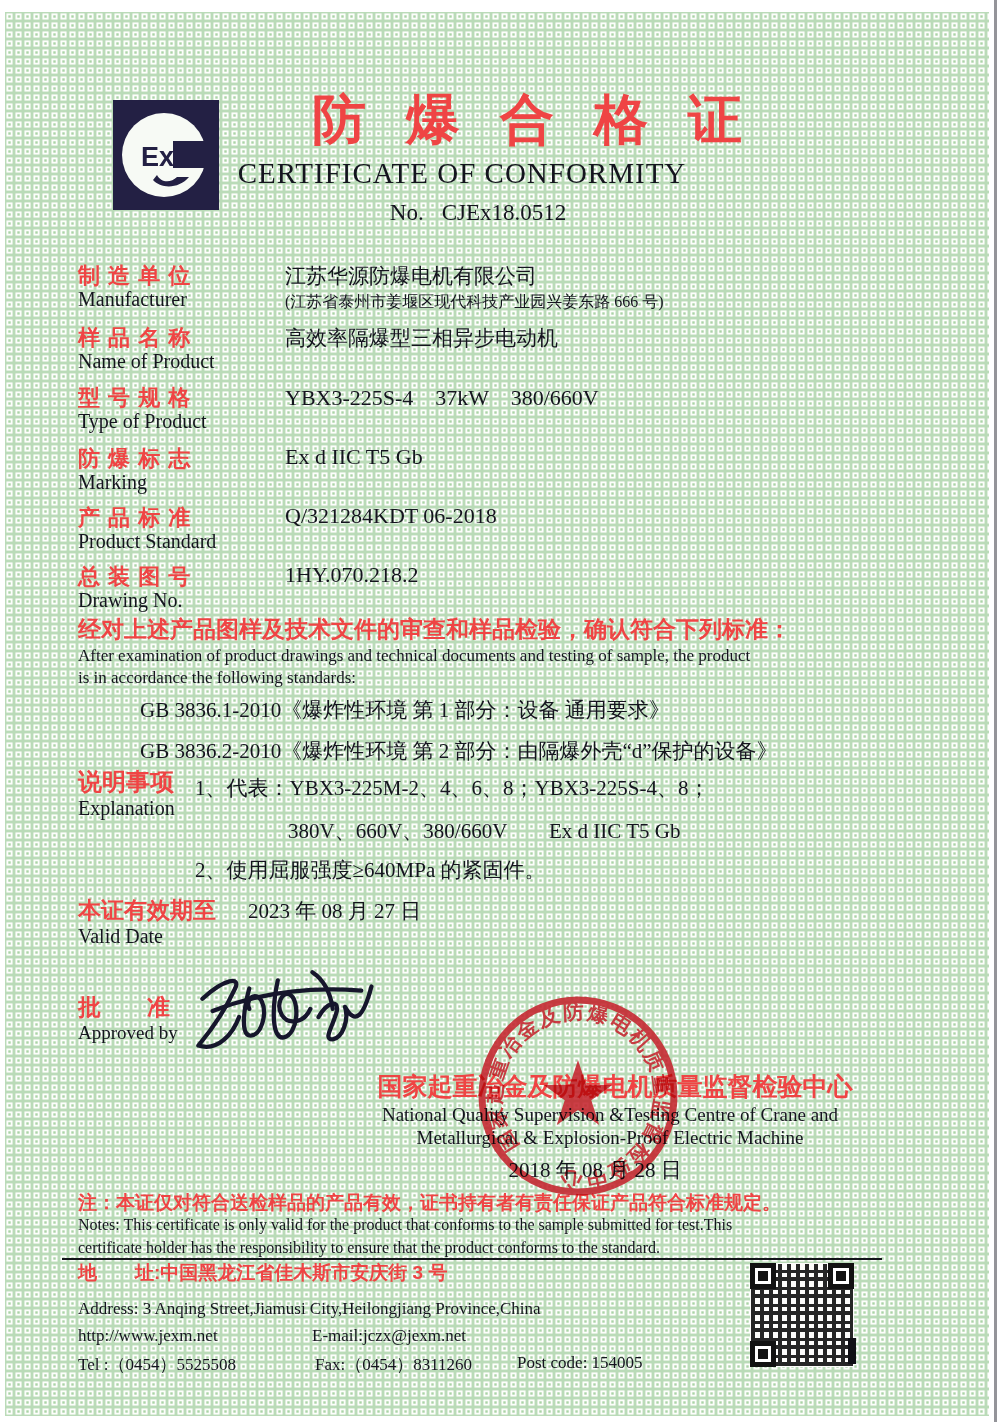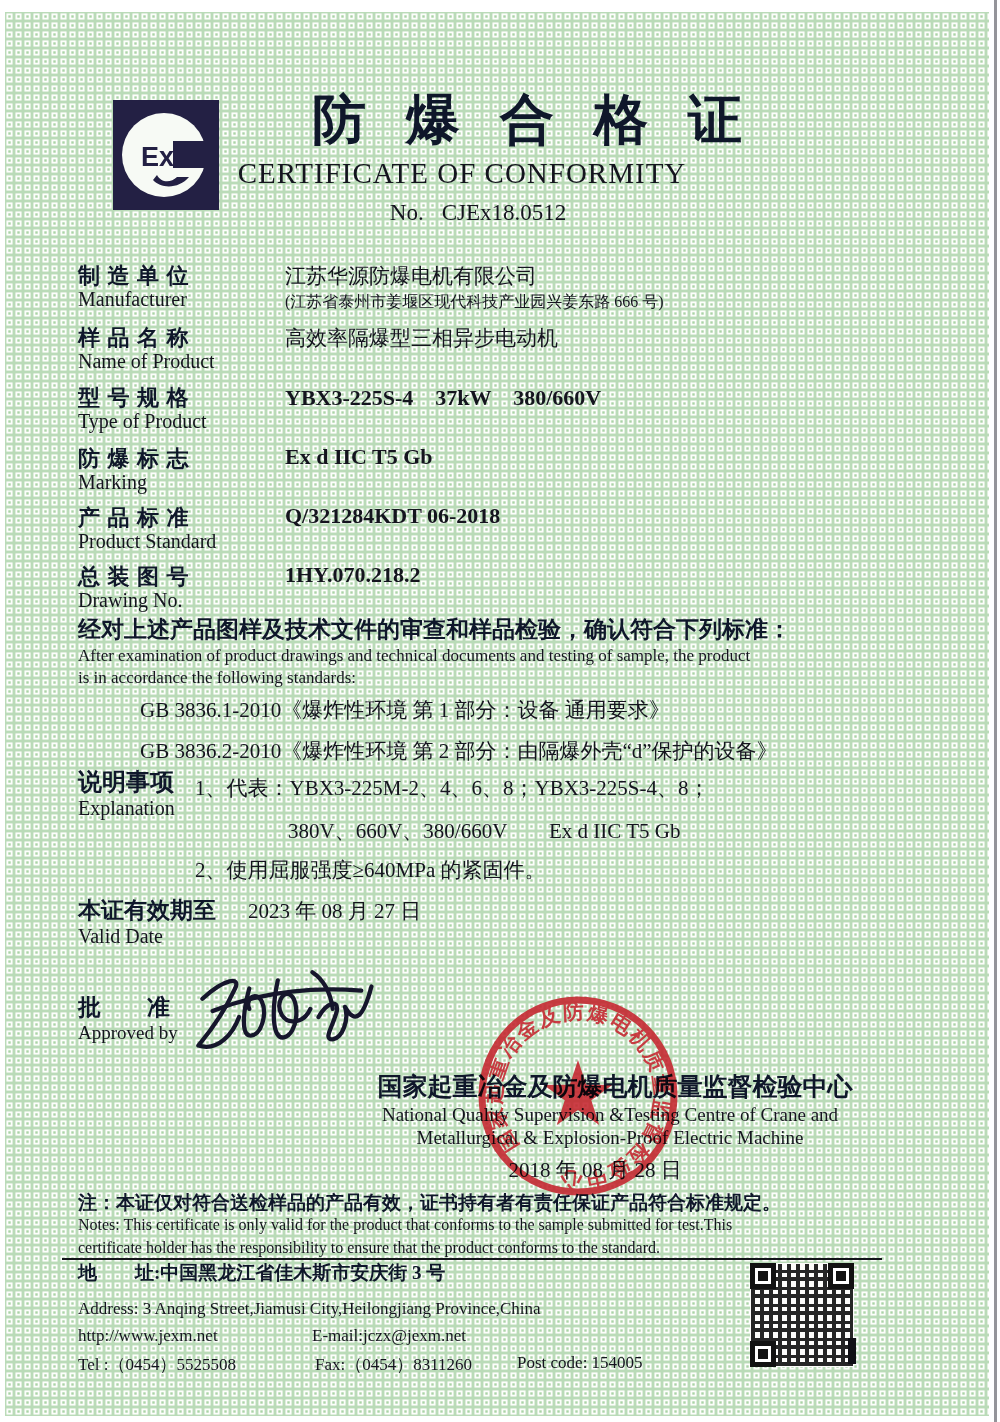--- a/index.html
+++ b/index.html
@@ -1,36 +1,36 @@
 <!DOCTYPE html>
 <html><head>
 <meta charset="utf-8">
 <style>
   html,body{margin:0;padding:0;background:#ffffff;}
   .page{position:relative;width:1000px;height:1422px;overflow:hidden;background:#ffffff;
         font-family:"Liberation Sans",sans-serif;color:#171722;}
   .abs{position:absolute;white-space:pre;}
   
-  .cnb{font-family:Liberation Serif, serif;font-weight:bold;color:#0f172a;}
+  .cnb{font-family:Liberation Sans, sans-serif;font-weight:bold;color:#ef4444;}
   
   .sr{font-family:"Liberation Serif","DejaVu Serif",serif;color:#14141e;}
   .ctr{text-align:center;}
   .bgsvg{position:absolute;left:5px;top:12px;width:984px;height:1404px;z-index:0;}
   .content{position:absolute;inset:0;z-index:1;}
   .edge-line{position:absolute;left:994px;top:0;width:3px;height:1422px;background:#3c3c46;opacity:.55;z-index:3;}
   .scan-blot{position:absolute;left:848px;top:1338px;width:8px;height:26px;background:#101015;z-index:2;}
   .title-cn{left:312px;top:84px;font-size:54px;letter-spacing:40px;}
   .subtitle{left:0;top:157px;width:924px;font-size:29px;letter-spacing:1px;}
   .certno{left:0;top:200px;width:956px;font-size:23px;font-family:Liberation Serif, serif;}
   .certno .gap{display:inline-block;width:18px;}
   .logo{position:absolute;left:113px;top:100px;width:106px;height:110px;}
   .flabel{left:78px;font-size:22px;letter-spacing:1px;}
   .fsub{left:78px;font-size:20px;}
   .fval{left:285px;font-size:21px;}
-  .fval.lat{font-size:22px;font-weight:bold;}
+  .fval.lat{font-size:22px;}
   .addr2{left:285px;font-size:16px;}
   .stmt-cn{left:78px;top:614px;font-size:23px;}
   .stmt-en{left:78px;font-size:17px;}
   .gbline{left:140px;font-size:21px;}
   .expl-label{left:78px;top:766px;font-size:24px;}
   .expl-sub{left:78px;top:797px;font-size:20px;}
   .expl-i{font-size:21px;}
   .valid-label{left:78px;top:895px;font-size:23px;}
   .valid-sub{left:78px;top:925px;font-size:20px;}
   .valid-val{left:248px;top:897px;font-size:21px;}

